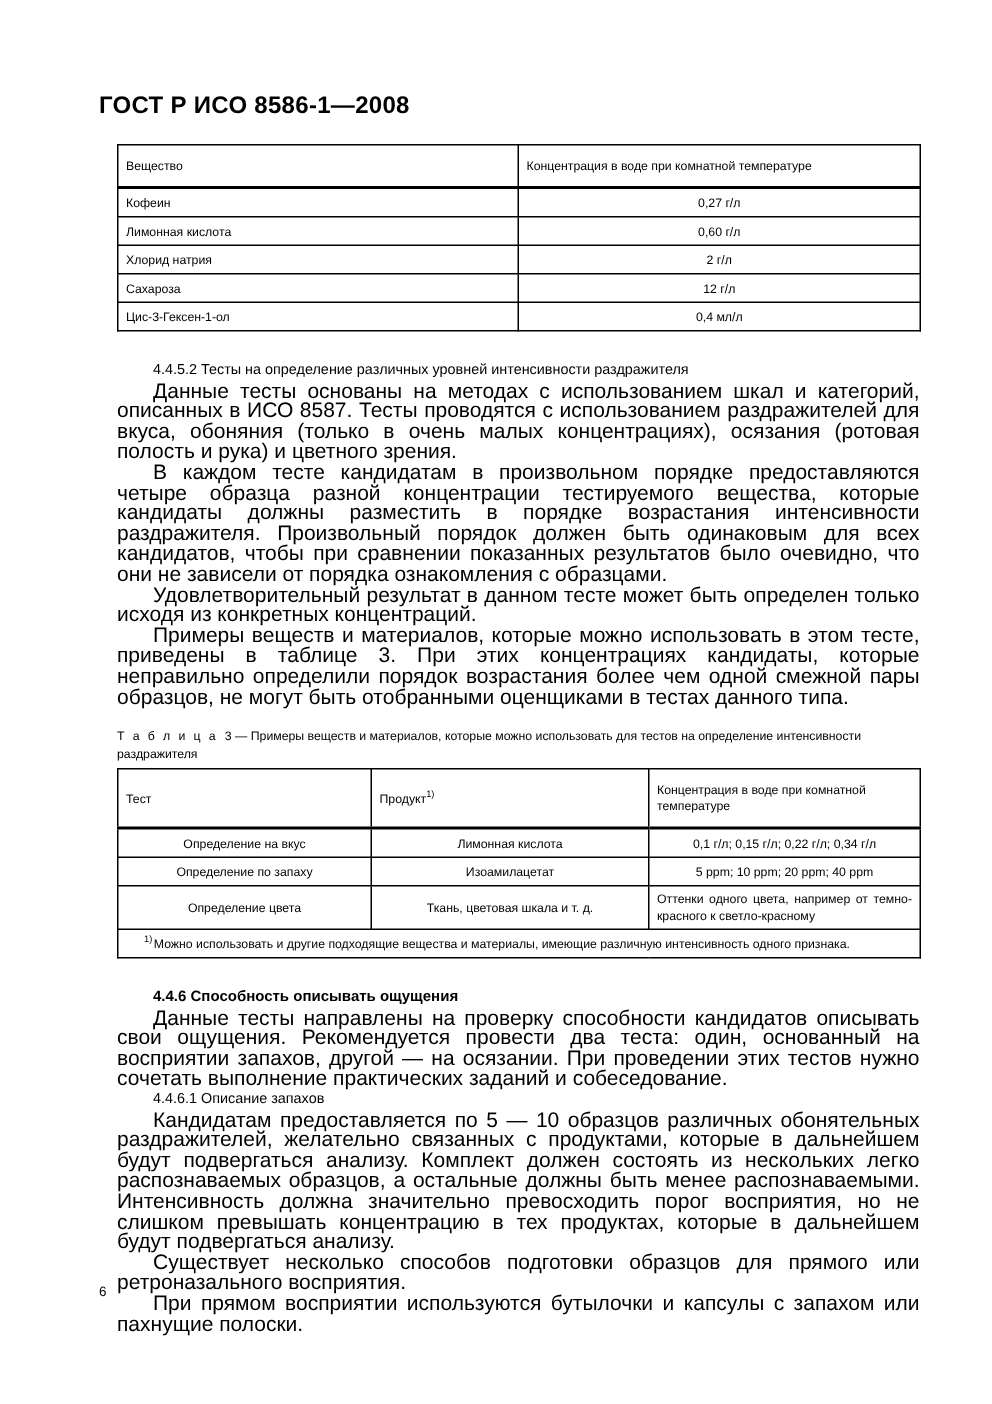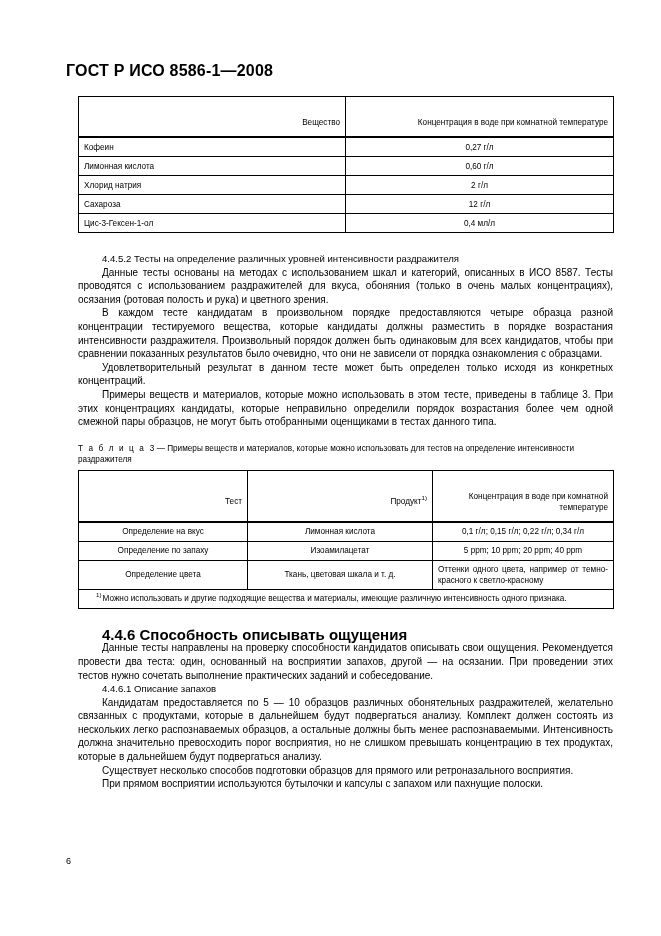--- a/index.html
+++ b/index.html
@@ -61,23 +61,23 @@
   }
   table.gost td, table.gost th {
     border: 1px solid #000000;
     font-weight: normal;
     font-size: 8.2px;
     line-height: 11px;
     padding: 3px 5px;
     vertical-align: middle;
   }
   table.gost thead td, table.gost thead th {
-    text-align: right;
+    text-align: left;
     border-bottom: 2px solid #000;
-    padding-top: 20px;
+    padding-top: 8px;
     padding-bottom: 8px;
   }
   table.gost tbody td {
     height: 12px;
   }
   .cell-c { text-align: center; }
   .cell-l { text-align: left; padding-left: 18px; }
   .cell-just {
     text-align: justify;
     text-align-last: left;
@@ -105,36 +105,36 @@
   td.footnote .marker {
     font-size: 6.2px;
     vertical-align: super;
     line-height: 0;
     margin-left: 12px;
     margin-right: 1px;
   }
 
   
   p.body {
-    font-size: 10px;
+    font-size: 14px;
     line-height: 13.6px;
     margin: 0;
     text-align: justify;
     text-align-last: left;
     text-indent: 24px;
     hyphens: manual;
   }
   p.heading-num {
     font-size: 9.6px;
     line-height: 13.6px;
     margin: 0;
     text-indent: 24px;
   }
   h3.sec {
-    font-size: 15px;
+    font-size: 10px;
     line-height: 13.6px;
     font-weight: bold;
     margin: 0;
     text-indent: 24px;
   }
   .gap-md { height: 14px; }
   .gap-lg { height: 19px; }
 
   
   .page-number {

